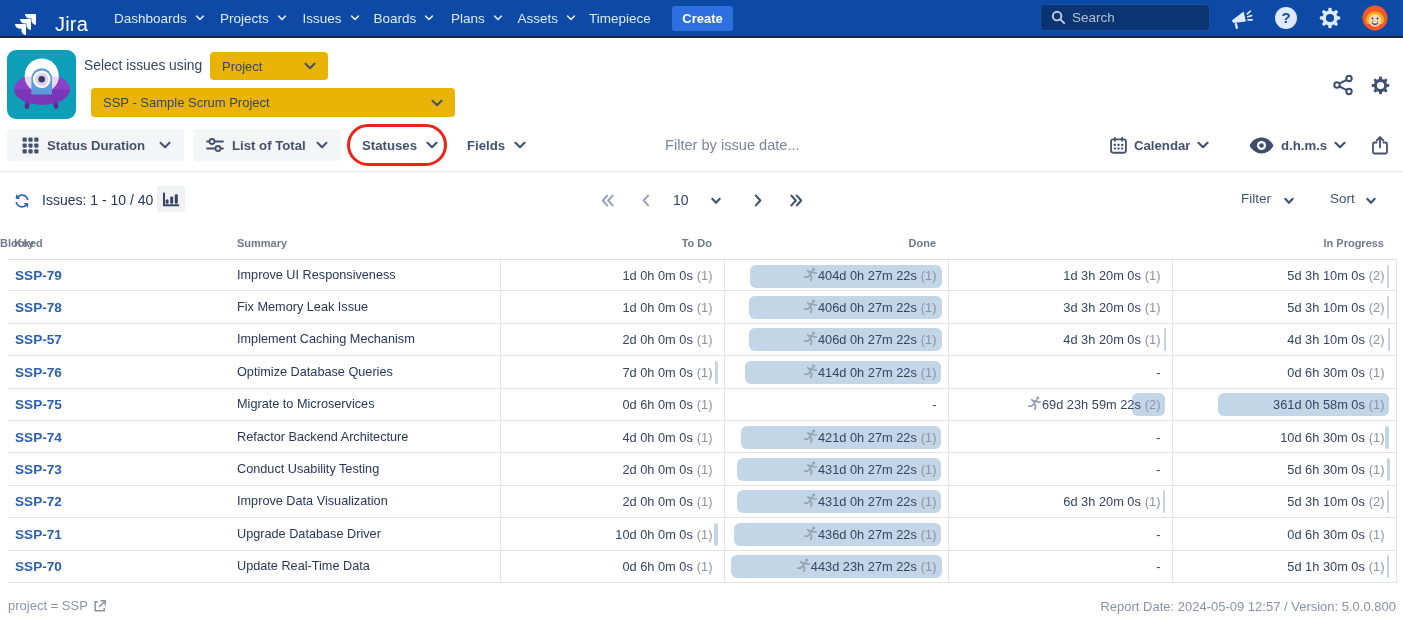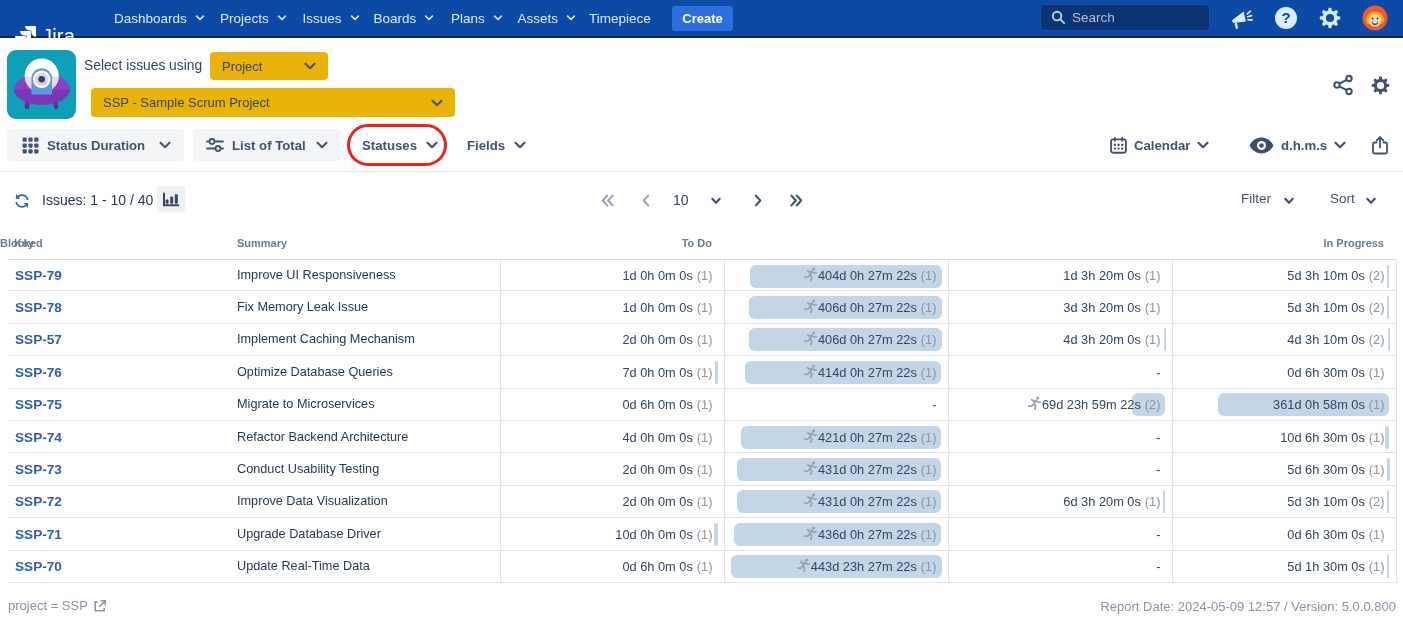--- a/index.html
+++ b/index.html
@@ -2,21 +2,21 @@
 <html><head>
 <meta charset="utf-8">
 <style>
 * { margin:0; padding:0; box-sizing:border-box; }
 html,body { width:1403px; height:620px; background:#fff; font-family:"Liberation Sans", sans-serif; overflow:hidden; }
 #page { position:relative; width:1403px; height:620px; }
 .abs { position:absolute; }
 
 
 #nav { position:absolute; top:0; left:0; width:1403px; height:38px; background:#0c4aa6; border-bottom:2px solid #1b2638; }
-#nav .logo { position:absolute; left:15px; top:25px; display:flex; align-items:center; gap:6px; }
+#nav .logo { position:absolute; left:15px; top:13px; display:flex; align-items:center; gap:19px; }
 #nav .logotext { color:#fff; font-size:20px; font-weight:400; letter-spacing:.2px; }
 .navmenu { position:absolute; top:0; height:36px; display:flex; align-items:center; color:#deebff; font-size:13.5px; font-weight:400; gap:8px; }
 .navchev { width:10px; height:6px; }
 #createbtn { position:absolute; left:672px; top:6px; width:61px; height:25px; background:#2e6fe0; border-radius:3px; color:#fff; font-size:13px; font-weight:700; text-align:center; line-height:25px; }
 #searchbox { position:absolute; left:1040px; top:4px; width:170px; height:27px; background:#0a3472; border:1px solid #1c4f9e; border-radius:4px; display:flex; align-items:center; }
 #searchbox .stext { color:#b5c0d2; font-size:13.5px; margin-left:6px; }
 .navicon { position:absolute; top:5px; }
 
 
 #appicon { position:absolute; left:7px; top:50px; }
@@ -259,20 +259,21 @@
   <svg width="12" height="8" viewBox="0 0 12 8">
         <path d="M1.5 1.8 6 6.2 10.5 1.8" fill="none" stroke="#42526e" stroke-width="2.2" stroke-linecap="round" stroke-linejoin="round"></path>
       </svg>
 </div>
 <div id="redoval"></div>
 <div class="tplain" style="left:467px;">Fields
   <svg width="12" height="8" viewBox="0 0 12 8">
         <path d="M1.5 1.8 6 6.2 10.5 1.8" fill="none" stroke="#42526e" stroke-width="2.2" stroke-linecap="round" stroke-linejoin="round"></path>
       </svg>
 </div>
+<div id="fdate">Filter by issue date...</div>
 
 <div class="tplain" style="left:1110px; font-weight:600; gap:7px;">
   <svg width="17" height="17" viewBox="0 0 16 16">
         <rect x="1" y="2.2" width="14" height="12.6" rx="2" fill="none" stroke="#42526e" stroke-width="1.7"></rect>
         <line x1="4.6" y1="0.8" x2="4.6" y2="3.6" stroke="#42526e" stroke-width="1.7" stroke-linecap="round"></line>
         <line x1="11.4" y1="0.8" x2="11.4" y2="3.6" stroke="#42526e" stroke-width="1.7" stroke-linecap="round"></line>
         <g fill="#42526e">
           <rect x="3.6" y="6.4" width="2" height="2" rx=".4"></rect>
           <rect x="7" y="6.4" width="2" height="2" rx=".4"></rect>
           <rect x="10.4" y="6.4" width="2" height="2" rx=".4"></rect>
@@ -355,20 +356,21 @@
   <svg class="abs" style="left:1366px; top:11px;" width="10" height="8" viewBox="0 0 10 8">
         <path d="M1.3 1.8 5 5.8 8.7 1.8" fill="none" stroke="#42526e" stroke-width="2.1" stroke-linecap="round" stroke-linejoin="round"></path>
       </svg>
 </div>
 
 <div id="thead">
   <span class="abs" style="left:14px; top:7px;">Key</span>
   <span class="abs" style="left:237px; top:7px;">Summary</span>
   <span class="abs" style="right:1403px; top:7px;"></span>
   <span class="abs" style="left:0; top:7px; width:712px; text-align:right; display:block;">To Do</span>
+  <span class="abs" style="left:0; top:7px; width:936px; text-align:right; display:block;">Done</span>
   <span class="abs" style="left:0; top:7px; width:1160px; text-align:left; display:block;">Blocked</span>
   <span class="abs" style="left:0; top:7px; width:1384px; text-align:right; display:block;">In Progress</span>
 </div>
 
 <div id="tbody">
       <div class="vline" style="left:499.5px"></div>
       <div class="vline" style="left:723.5px"></div>
       <div class="vline" style="left:947.5px"></div>
       <div class="vline" style="left:1171.5px"></div>
       <div class="vline" style="left:1395.5px"></div>

